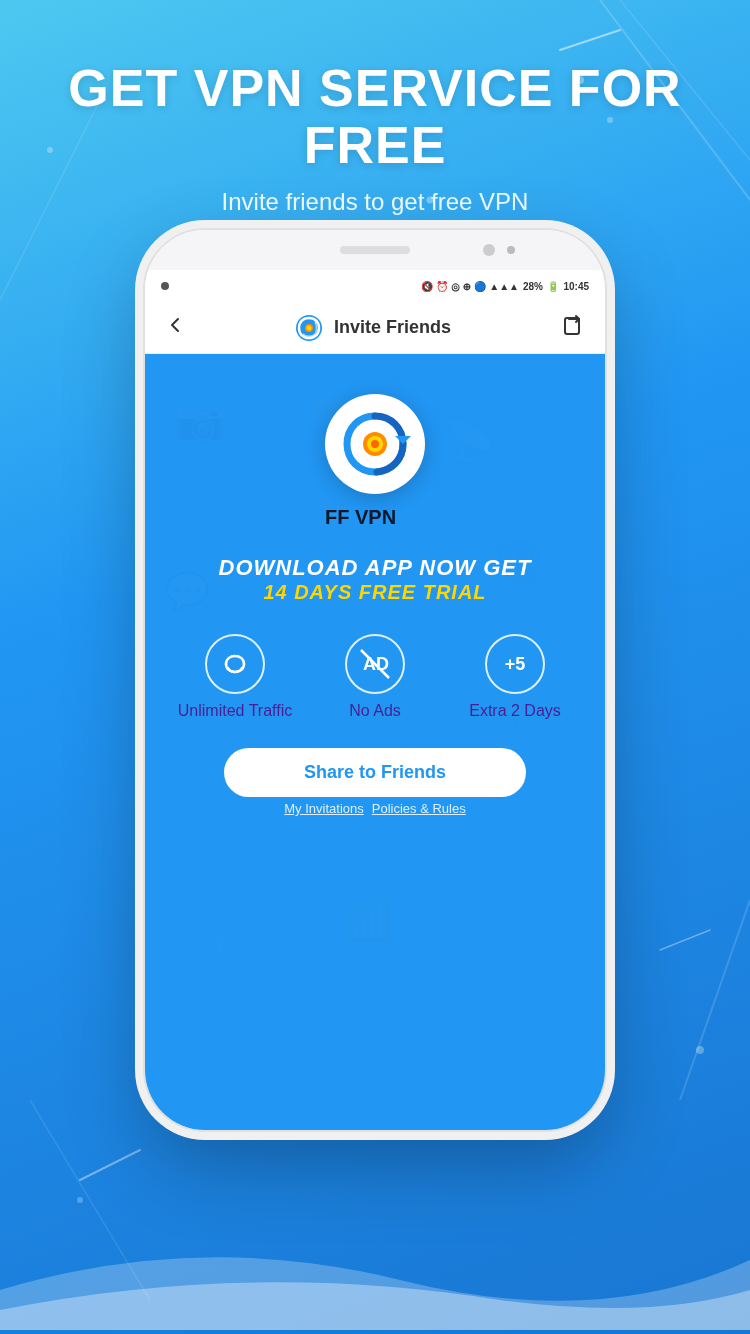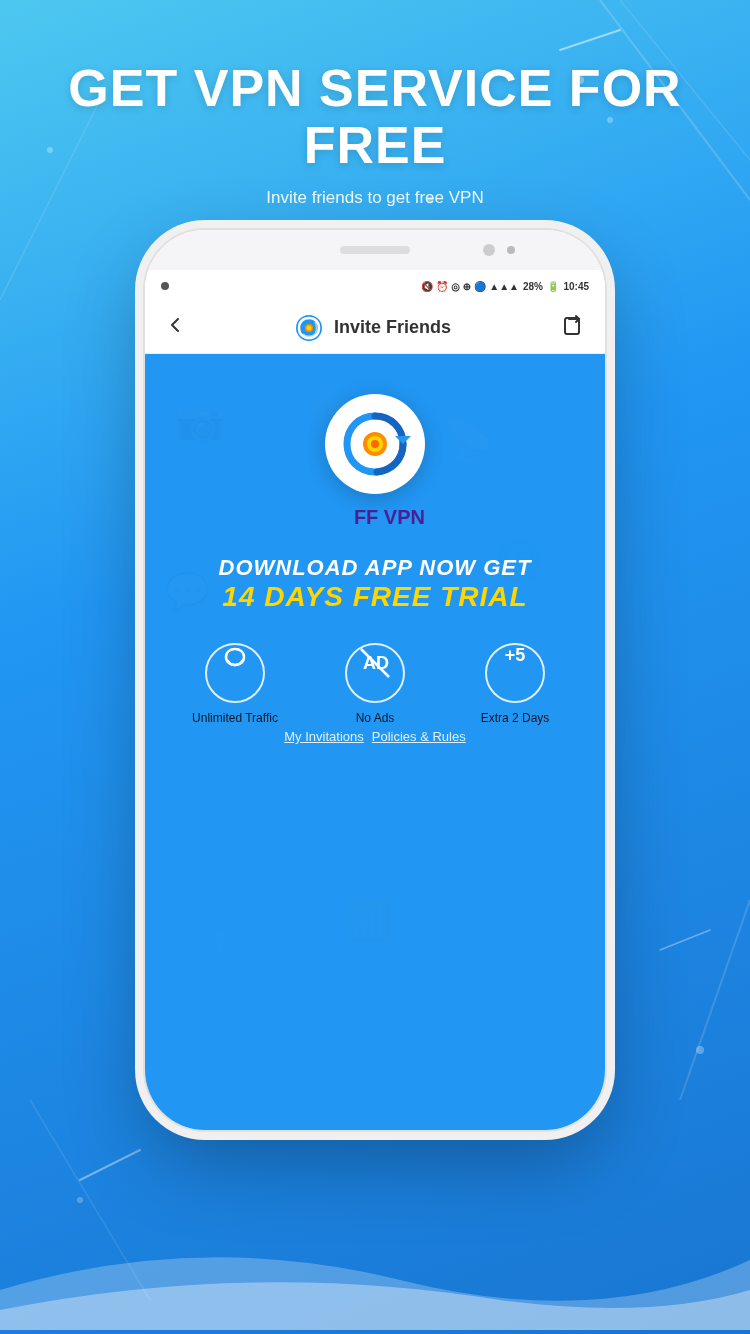--- a/index.html
+++ b/index.html
@@ -35,21 +35,21 @@
       font-size: 52px;
       font-weight: 900;
       color: #fff;
       text-shadow: 0 2px 8px rgba(0,0,0,0.15);
       line-height: 1.1;
       padding: 0 56px;
       letter-spacing: 1px;
     }
 
     .sub-title {
-      font-size: 17px;
+      font-size: 24px;
       color: rgba(255,255,255,0.9);
       margin-top: 14px;
       font-weight: 400;
     }
 
     
     .phone-container {
       position: absolute;
       top: 230px;
       left: 50%;
@@ -219,24 +219,24 @@
       height: 100px;
       background: white;
       border-radius: 50%;
       display: flex;
       align-items: center;
       justify-content: center;
       box-shadow: 0 4px 20px rgba(0,0,0,0.2);
     }
 
     .vpn-app-name {
-      color: #4c1d95;
+      color: #0f172a;
       font-size: 20px;
       font-weight: 600;
-      text-align: right;
+      text-align: left;
       margin-top: 12px;
     }
 
     
     .download-section {
       text-align: center;
       margin-top: 16px;
       z-index: 2;
       position: relative;
     }
@@ -245,21 +245,21 @@
       color: #fff;
       font-size: 22px;
       font-weight: 900;
       letter-spacing: 1px;
       text-transform: uppercase;
       font-style: italic;
     }
 
     .download-sub {
       color: #ffd600;
-      font-size: 28px;
+      font-size: 20px;
       font-weight: 900;
       letter-spacing: 1px;
       text-transform: uppercase;
       font-style: italic;
     }
 
     
     .features-row {
       display: flex;
       justify-content: space-around;
@@ -276,29 +276,29 @@
       gap: 8px;
       width: 33%;
     }
 
     .feature-icon-circle {
       width: 60px;
       height: 60px;
       border: 2.5px solid rgba(255,255,255,0.85);
       border-radius: 50%;
       display: flex;
-      align-items: flex-start;
+      align-items: center;
       justify-content: center;
       color: #fff;
       font-size: 22px;
     }
 
     .feature-label {
-      color: #0f172a;
-      font-size: 12px;
+      color: #4c1d95;
+      font-size: 16px;
       text-align: left;
       font-weight: 500;
     }
 
     
     .share-button {
       background: #fff;
       color: #2196f3;
       border: none;
       border-radius: 30px;
@@ -484,20 +484,21 @@
         </div>
 
         <div class="feature-item">
           <div class="feature-icon-circle">
             <span style="color:white;font-size:18px;font-weight:bold;">+5</span>
           </div>
           <div class="feature-label">Extra 2 Days</div>
         </div>
       </div>
 
+      <button class="share-button">Share to Friends</button>
 
       <div class="links-row">
         <span class="link-text">My Invitations</span>
         <span class="link-text">Policies &amp; Rules</span>
       </div>
     </div>
   </div>
 </div>
 
 </body></html>

